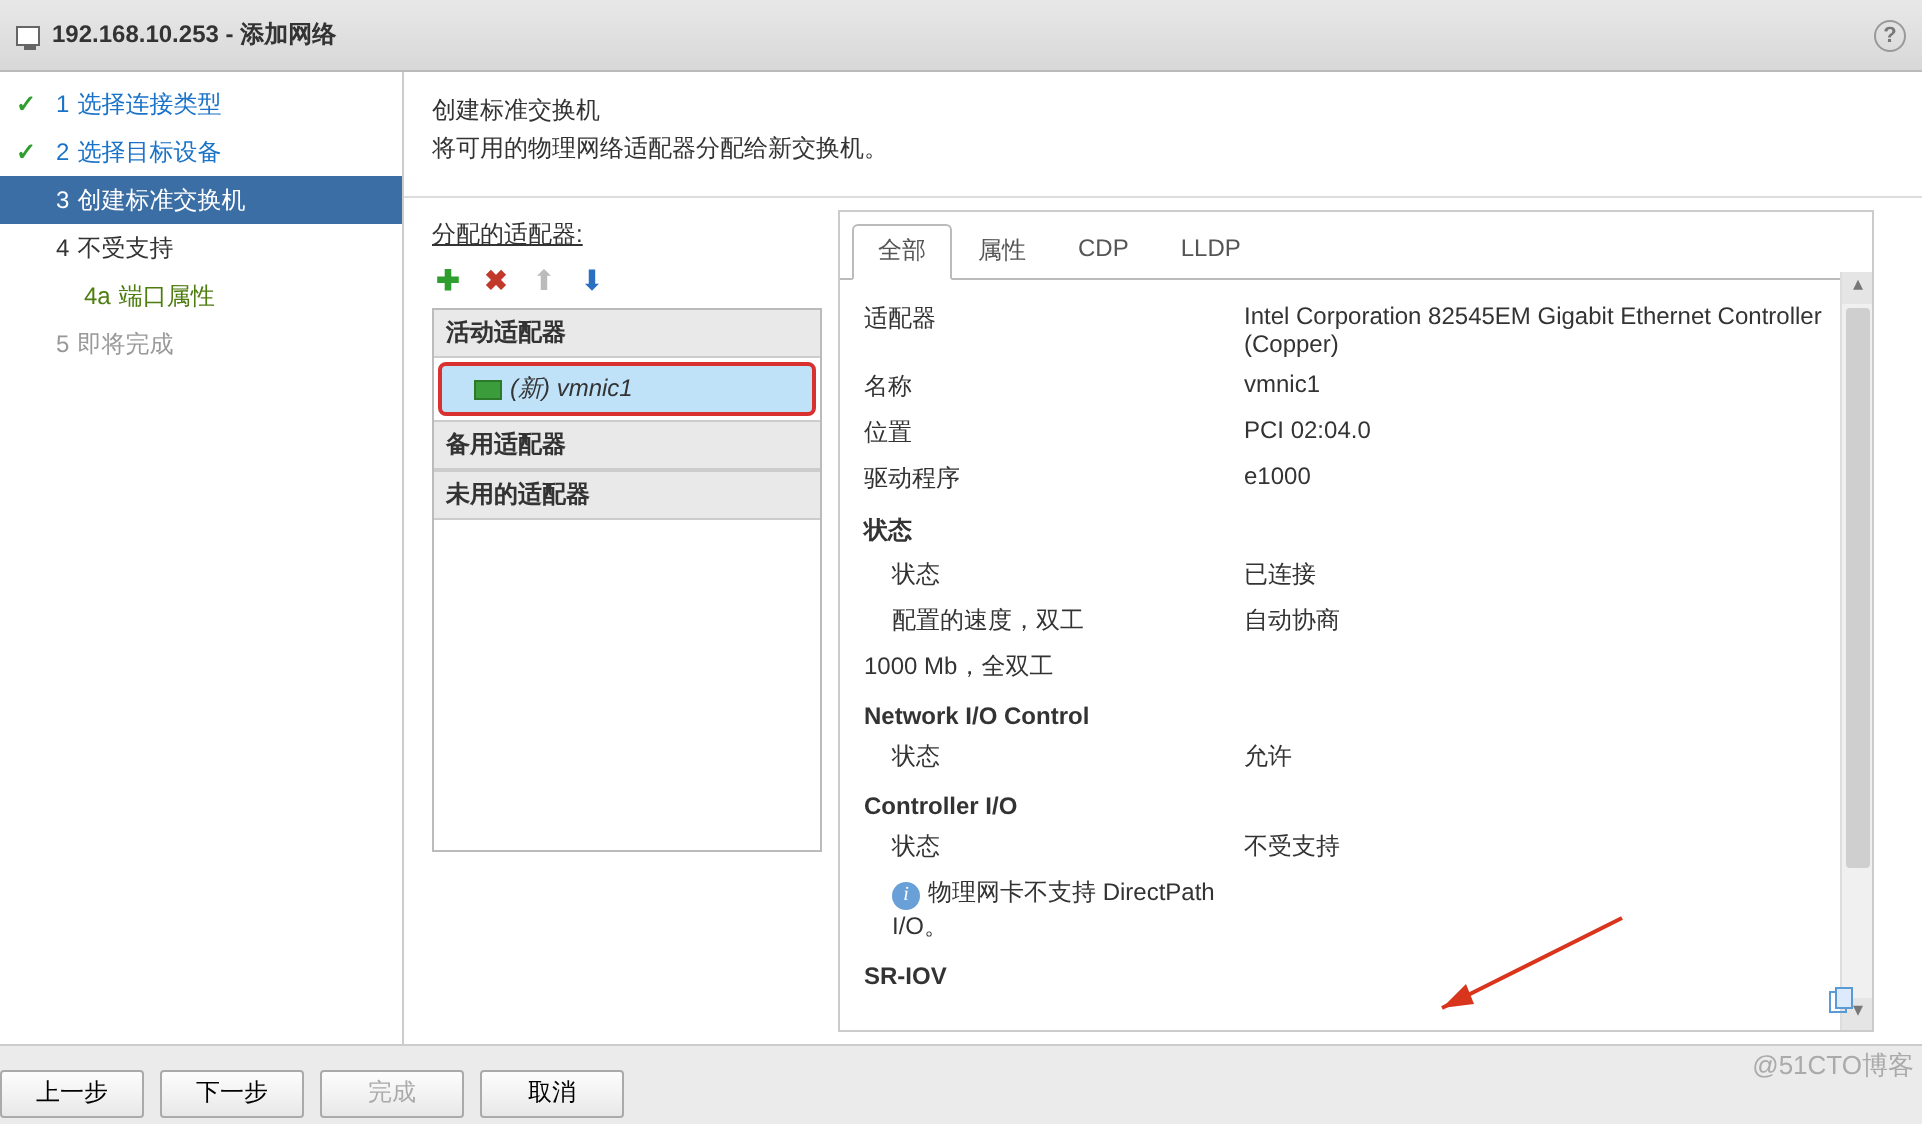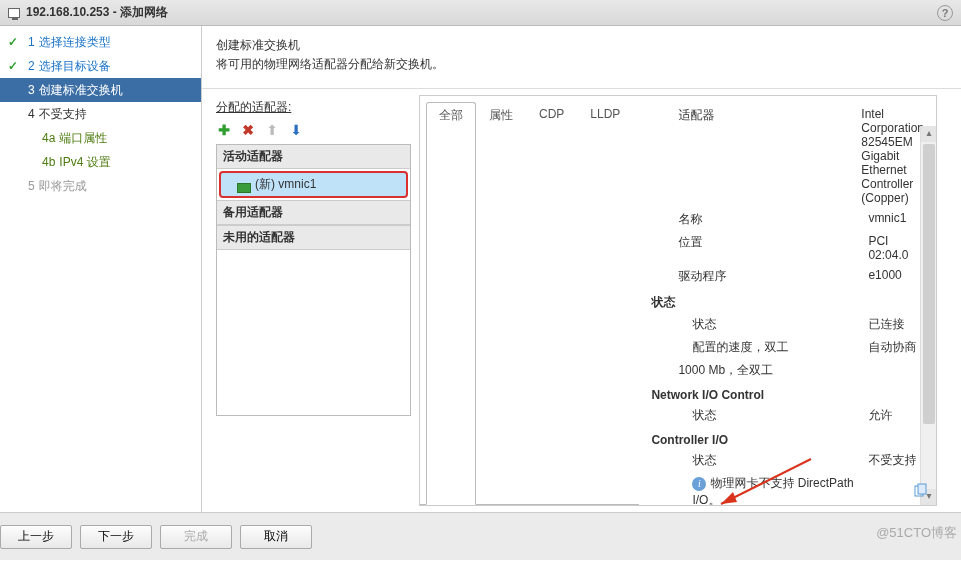--- a/index.html
+++ b/index.html
@@ -7,21 +7,21 @@
       font-family: Arial, "Microsoft YaHei", sans-serif;
       font-size: 12px;
       color: #333;
       background: #fff;
       width: 961px;
       height: 562px;
       overflow: hidden;
       position: relative;
     }
     .titlebar {
-      height: 26px;
+      height: 36px;
       background: linear-gradient(#e8e8e8, #d8d8d8);
       border-bottom: 1px solid #bbb;
       display: flex;
       align-items: center;
       padding: 0 8px;
       font-weight: bold;
     }
     .titlebar .monitor-icon {
       width: 12px; height: 10px; border: 1px solid #666;
       margin-right: 6px; position: relative; background: #fff;
@@ -86,21 +86,21 @@
     .left-pane {
       width: 215px;
       padding: 10px 6px 0 14px;
     }
     .right-pane {
       flex: 1;
       border: 1px solid #ccc;
       margin: 6px 24px 6px 2px;
       position: relative;
       display: flex;
-      flex-direction: row;
+      flex-direction: column;
       overflow: hidden;
     }
     .sec-label { margin-bottom: 6px; text-decoration: underline; }
     .toolbar {
       display: flex; gap: 8px; margin-bottom: 6px;
       align-items: center;
     }
     .toolbar .t-btn { width:16px; height:16px; display:flex; align-items:center; justify-content:center; font-size:14px; }
     .add-icon { color: #2e9e2e; font-weight: bold; }
     .del-icon { color: #c0392b; font-weight: bold; }
@@ -118,21 +118,21 @@
       border-bottom: 1px solid #ccc;
       border-top: 1px solid #ccc;
     }
     .group-hdr:first-child { border-top: none; }
     .adapter-item {
       background: #bfe2f9;
       padding: 3px 6px 3px 16px;
       border: 2px solid #d93030;
       border-radius: 4px;
       margin: 2px;
-      display: flex; align-items: flex-end;
+      display: flex; align-items: center; font-style: italic;
     }
     .nic-icon {
       display:inline-block; width:14px; height:10px;
       background:#3a9c3a; border:1px solid #2a7a2a;
       margin-right:4px;
     }
     .tabs {
       display: flex;
       border-bottom: 1px solid #bbb;
       padding: 6px 6px 0 6px;
@@ -150,21 +150,21 @@
       border-bottom: 1px solid #fff;
       background: #fff;
       border-radius: 3px 3px 0 0;
       margin-bottom: -1px;
     }
     .props {
       flex:1;
       overflow-y: auto;
       padding: 8px 12px 4px 12px;
     }
-    .prow { display:flex; padding: 3px 0; margin-left: 27px; }
+    .prow { display:flex; padding: 3px 0; }
     .plabel { width: 190px; color: #333; }
     .plabel.indent { padding-left: 14px; }
     .pval { flex:1; color: #333; }
     .pgroup { font-weight: bold; padding-top: 6px; padding-bottom: 2px; }
     .info-icon {
       display:inline-block; width:14px; height:14px; border-radius:50%;
       background:#6aa0d8; color:#fff; text-align:center; line-height:14px;
       font-size:10px; margin-right:4px; font-style:italic; font-family:serif;
     }
     .copy-icon {
@@ -243,24 +243,20 @@
     </div>
     <div class="step plain">
       <span class="chk">✓</span>
       <span class="num">4</span>
       <span class="label">不受支持</span>
     </div>
     <div class="step sub">
       <span class="num">4a</span>
       <span class="label">端口属性</span>
     </div>
-    <div class="step sub">
-      <span class="num">4b</span>
-      <span class="label">IPv4 设置</span>
-    </div>
     <div class="step pending">
       <span class="chk">✓</span>
       <span class="num">5</span>
       <span class="label">即将完成</span>
     </div>
   </div>
 
   <div class="main">
     <div class="instruct">
       <div>创建标准交换机</div>

